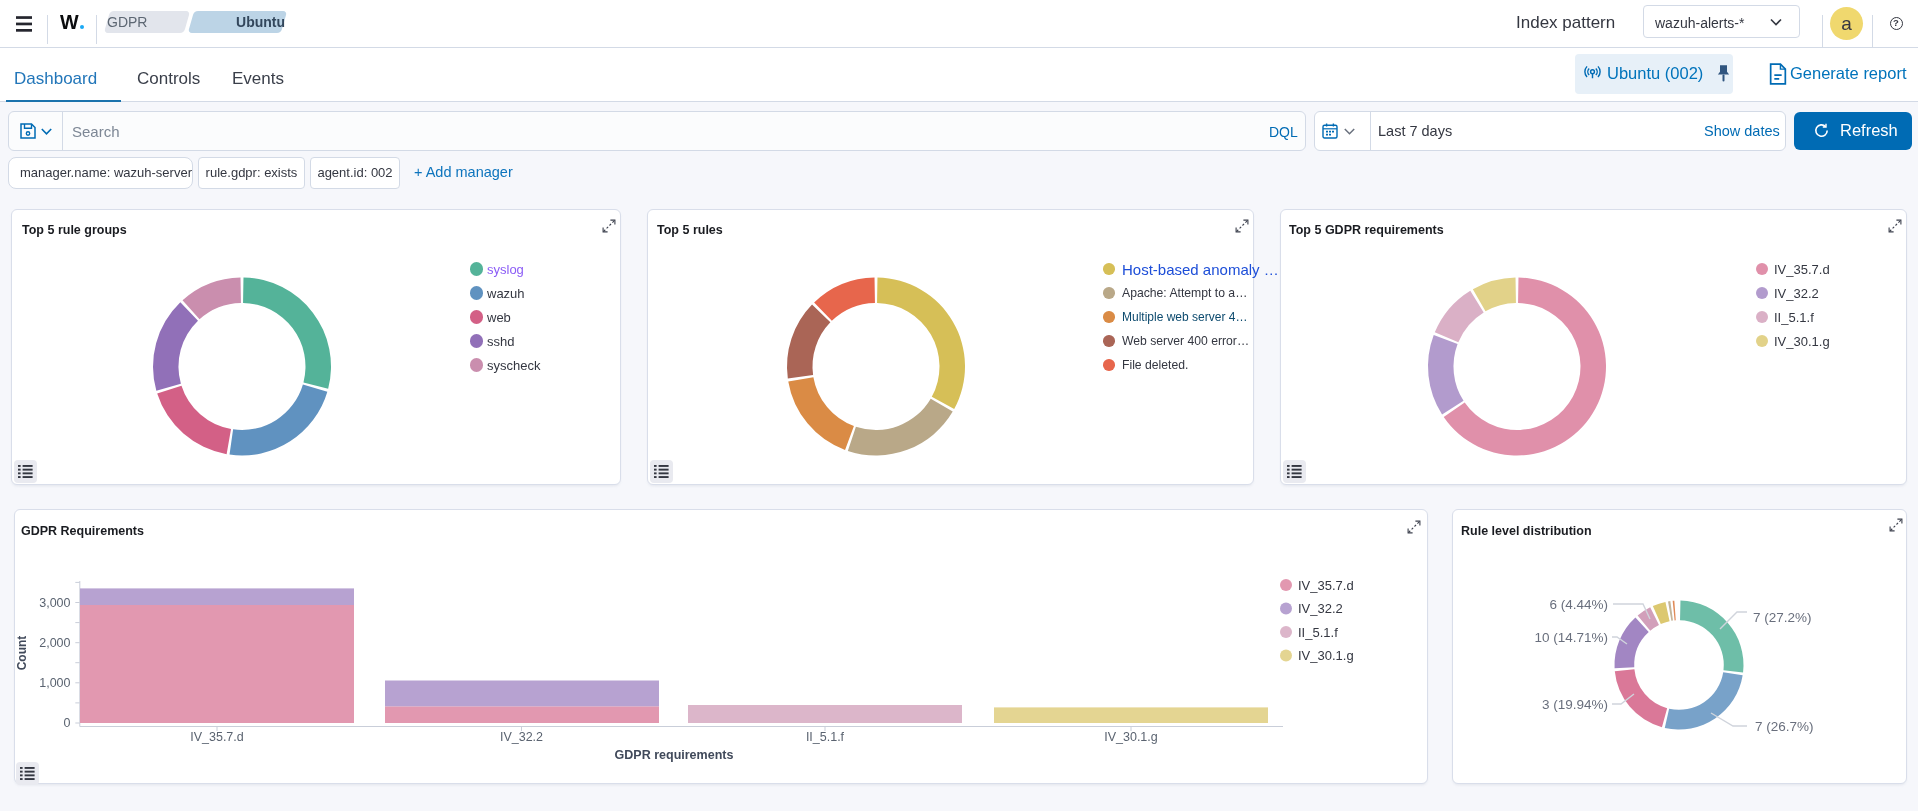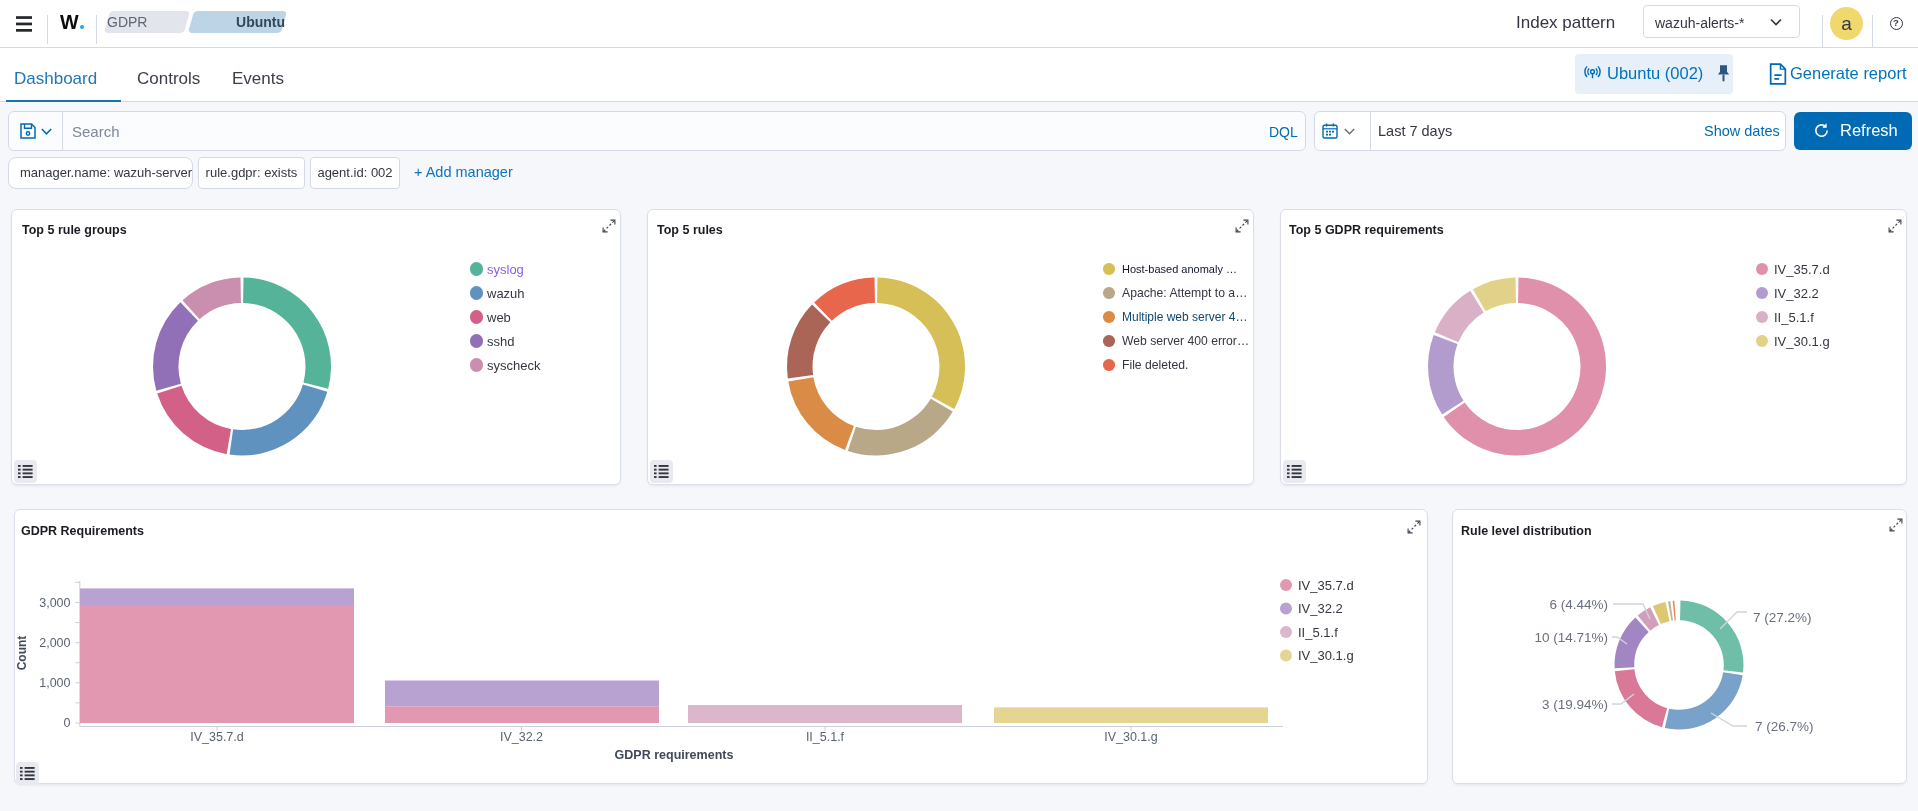--- a/index.html
+++ b/index.html
@@ -210,21 +210,21 @@
     <div style="position:absolute;left:487px;top:269px;transform:translateY(-50%);font-size:13px;color:#8b5cf6;white-space:nowrap">syslog</div>
     <div style="position:absolute;left:469.75px;top:286.25px;width:13.5px;height:13.5px;border-radius:50%;background:#6092C0"></div>
     <div style="position:absolute;left:487px;top:293px;transform:translateY(-50%);font-size:13px;color:#343741;white-space:nowrap">wazuh</div>
     <div style="position:absolute;left:469.75px;top:310.25px;width:13.5px;height:13.5px;border-radius:50%;background:#D36086"></div>
     <div style="position:absolute;left:487px;top:317px;transform:translateY(-50%);font-size:13px;color:#343741;white-space:nowrap">web</div>
     <div style="position:absolute;left:469.75px;top:334.25px;width:13.5px;height:13.5px;border-radius:50%;background:#9170B8"></div>
     <div style="position:absolute;left:487px;top:341px;transform:translateY(-50%);font-size:13px;color:#343741;white-space:nowrap">sshd</div>
     <div style="position:absolute;left:469.75px;top:358.25px;width:13.5px;height:13.5px;border-radius:50%;background:#CA8EAE"></div>
     <div style="position:absolute;left:487px;top:365px;transform:translateY(-50%);font-size:13px;color:#343741;white-space:nowrap">syscheck</div>
 <div style="position:absolute;left:1103.25px;top:263.25px;width:11.5px;height:11.5px;border-radius:50%;background:#D6BF57"></div>
-    <div style="position:absolute;left:1122px;top:269px;transform:translateY(-50%);font-size:11px;color:#0f172a;white-space:nowrap">Host-based anomaly …</div>
+    <div style="position:absolute;left:1122px;top:269px;transform:translateY(-50%);font-size:15px;color:#1d4ed8;white-space:nowrap">Host-based anomaly …</div>
     <div style="position:absolute;left:1103.25px;top:287.25px;width:11.5px;height:11.5px;border-radius:50%;background:#B9A888"></div>
     <div style="position:absolute;left:1122px;top:293px;transform:translateY(-50%);font-size:12.2px;color:#343741;white-space:nowrap">Apache: Attempt to a…</div>
     <div style="position:absolute;left:1103.25px;top:311.25px;width:11.5px;height:11.5px;border-radius:50%;background:#DA8B45"></div>
     <div style="position:absolute;left:1122px;top:317px;transform:translateY(-50%);font-size:12px;color:#0c4a6e;white-space:nowrap">Multiple web server 4…</div>
     <div style="position:absolute;left:1103.25px;top:335.25px;width:11.5px;height:11.5px;border-radius:50%;background:#AA6556"></div>
     <div style="position:absolute;left:1122px;top:341px;transform:translateY(-50%);font-size:12.2px;color:#343741;white-space:nowrap">Web server 400 error…</div>
     <div style="position:absolute;left:1103.25px;top:359.25px;width:11.5px;height:11.5px;border-radius:50%;background:#E7664C"></div>
     <div style="position:absolute;left:1122px;top:365px;transform:translateY(-50%);font-size:12.2px;color:#343741;white-space:nowrap">File deleted.</div>
 <div style="position:absolute;left:1755.75px;top:262.75px;width:12.5px;height:12.5px;border-radius:50%;background:#E090AA"></div>
     <div style="position:absolute;left:1774px;top:269px;transform:translateY(-50%);font-size:13px;color:#343741;white-space:nowrap">IV_35.7.d</div>

